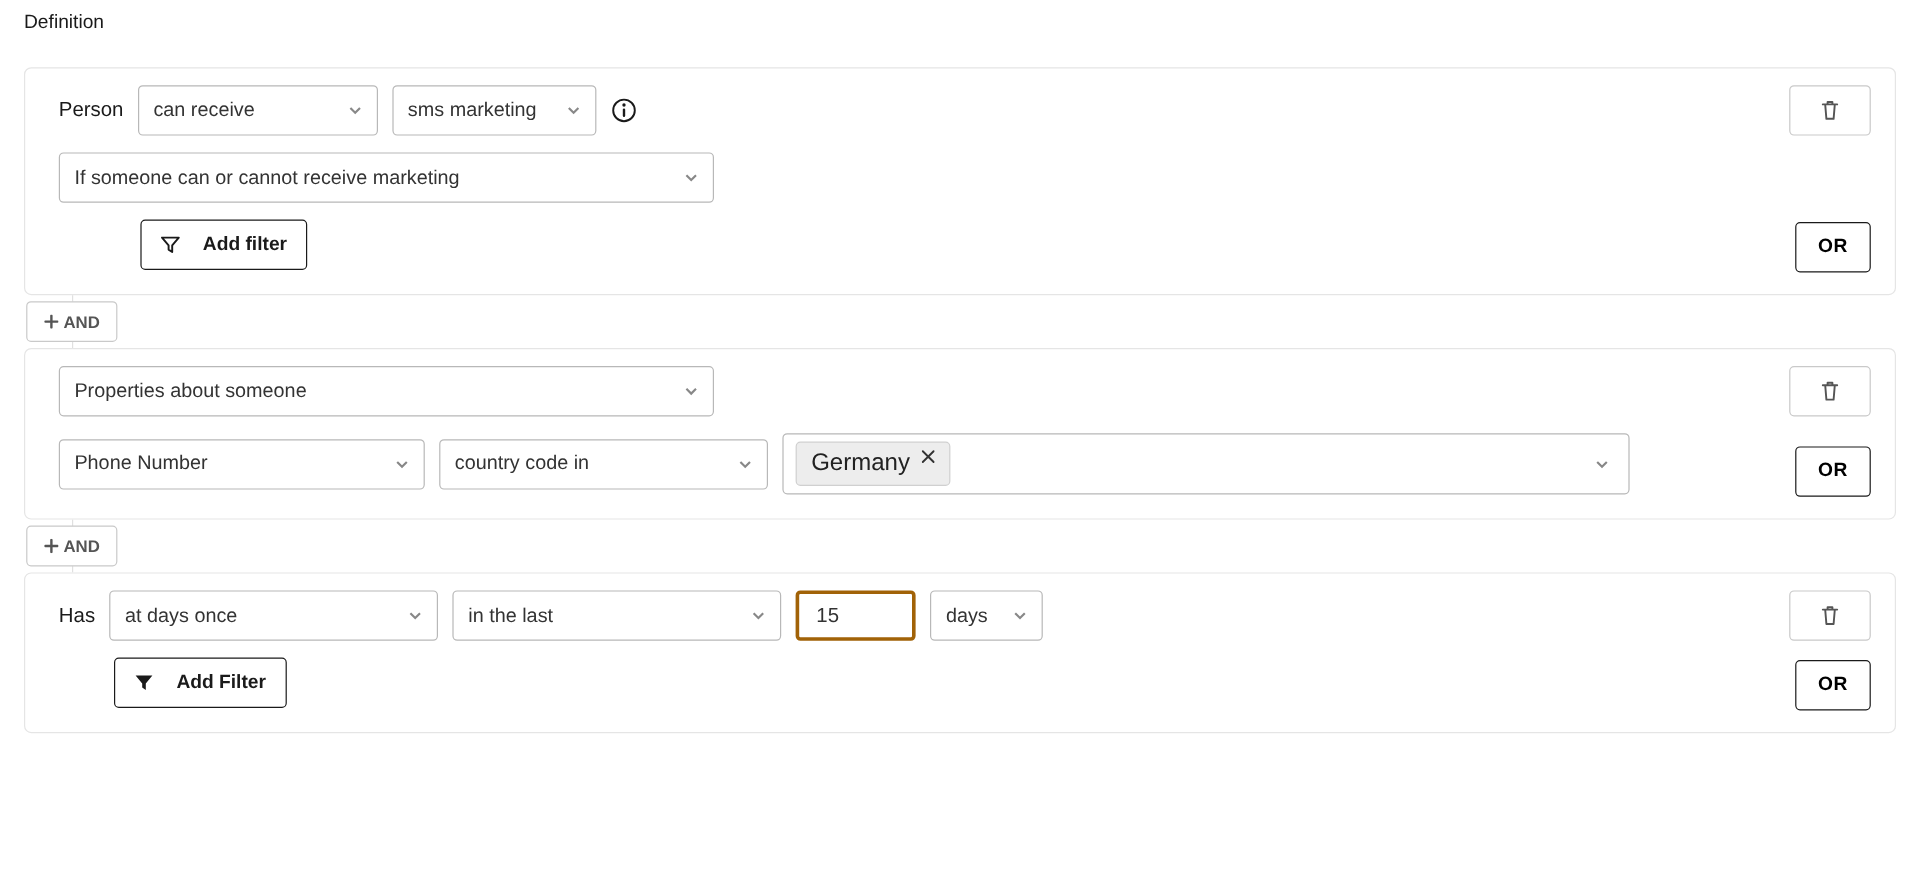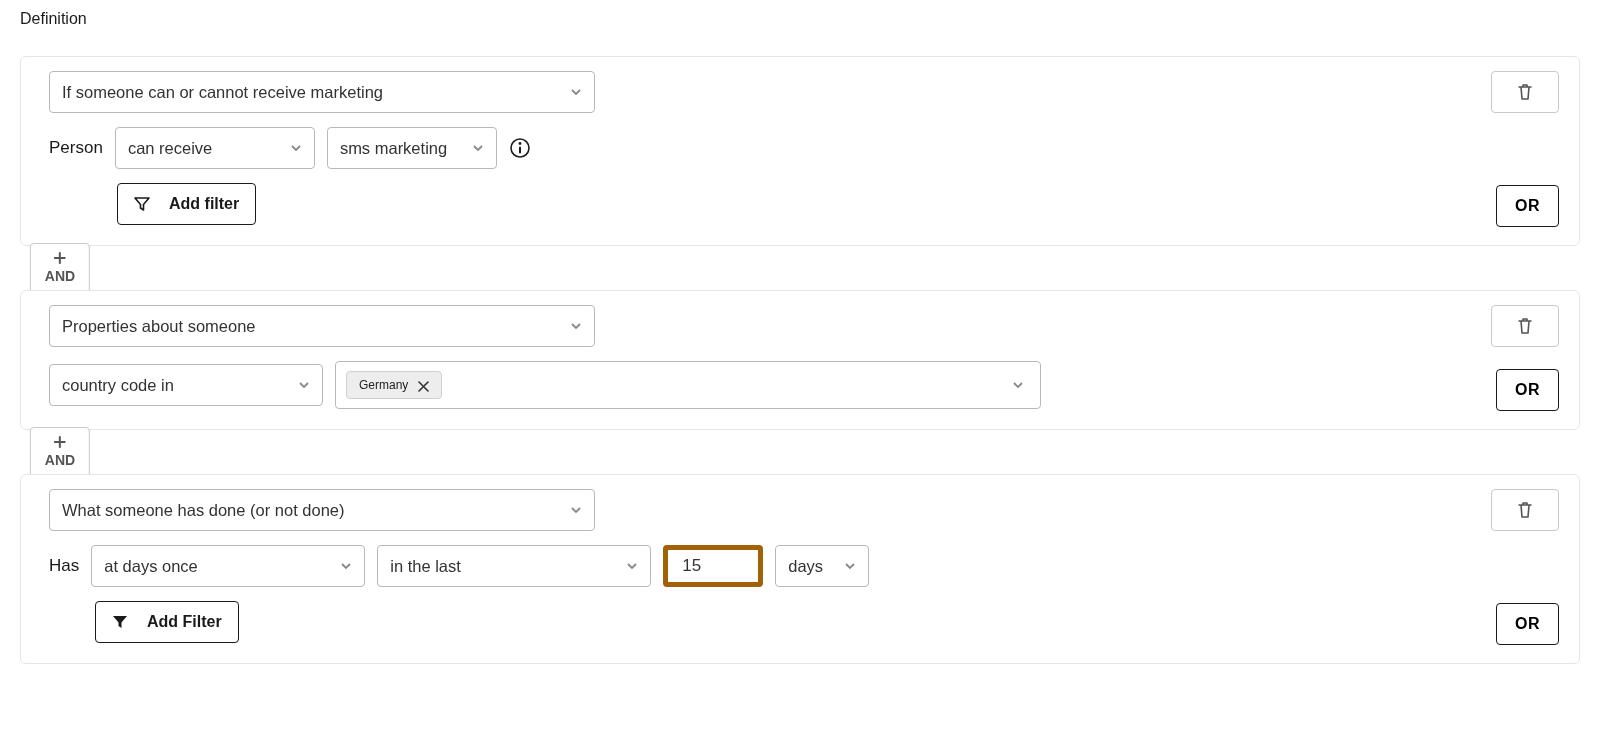--- a/index.html
+++ b/index.html
@@ -44,21 +44,20 @@
     border: 1px solid #c9c9c9;
     background: #fff;
     color: #555;
     font-weight: 700;
     font-size: 14px;
     padding: 8px 14px;
     border-radius: 4px;
     cursor: pointer;
     position: relative;
     z-index: 2;
-    flex-direction: column;
   }
   .row {
     display: flex;
     align-items: center;
     gap: 12px;
     flex-wrap: nowrap;
   }
   .row + .row { margin-top: 14px; }
   .indent { padding-left: 68px; }
   .indent-sm { padding-left: 46px; }
@@ -84,21 +83,21 @@
     min-width: 0;
   }
   .select .caret { margin-left: 18px; flex-shrink: 0; }
   .select-wide { width: 546px; }
   .select-lg  { width: 305px; }
   .select-md  { width: 274px; }
   .select-s1  { width: 200px; }
   .select-s2  { width: 170px; }
   .select-time{ width: 94px; }
   .input-num {
-    border: 5px solid #a16207;
+    border: 3px solid #a16207;
     border-radius: 4px;
     background: #fff;
     padding: 0 14px;
     height: 42px;
     font-size: 17px;
     color: #333;
     width: 100px;
     text-align: left;
   }
   .tag-input {
@@ -109,27 +108,27 @@
     border-radius: 4px;
     background: #fff;
     padding: 6px 10px;
     min-height: 48px;
     width: 706px;
     cursor: text;
     position: relative;
   }
   .tag {
     display: inline-flex;
-    align-items: flex-end;
+    align-items: flex-start;
     gap: 10px;
     background: #ededed;
     border: 1px solid #d0d0d0;
     border-radius: 4px;
     padding: 6px 12px;
-    font-size: 12px;
+    font-size: 20px;
     color: #222;
   }
   .tag .x { cursor: pointer; font-size: 15px; line-height: 1; color:#333; }
   .tag-input .caret-end {
     margin-left: auto;
     padding-right: 6px;
   }
   .btn {
     display: inline-flex;
     align-items: center;
@@ -189,31 +188,20 @@
   }
 </style>
 </head>
 <body>
 
 <h2 class="page-title">Definition</h2>
 
 <div class="card">
 
   <div class="row">
-    <div class="select select-wide">
-      <span>If someone can or cannot receive marketing</span>
-      <span class="caret">
-        <svg class="caret-svg" viewBox="0 0 12 12">
-            <path d="M2 4l4 4 4-4" fill="none" stroke="#888" stroke-width="1.8"></path>
-          </svg>
-      </span>
-    </div>
-  </div>
-
-  <div class="row">
     <span class="label-text">Person</span>
 
     <div class="select select-s1">
       <span>can receive</span>
       <span class="caret">
         <svg class="caret-svg" viewBox="0 0 12 12">
             <path d="M2 4l4 4 4-4" fill="none" stroke="#888" stroke-width="1.8"></path>
           </svg>
       </span>
     </div>
@@ -229,20 +217,31 @@
 
     <span style="cursor:pointer;">
       <svg width="22" height="22" viewBox="0 0 22 22">
         <circle cx="11" cy="11" r="9" fill="none" stroke="#1a1a1a" stroke-width="1.6"></circle>
         <circle cx="11" cy="6.5" r="1.4" fill="#1a1a1a"></circle>
         <rect x="10" y="9.5" width="2" height="7" rx="1" fill="#1a1a1a"></rect>
       </svg>
     </span>
   </div>
 
+  <div class="row">
+    <div class="select select-wide">
+      <span>If someone can or cannot receive marketing</span>
+      <span class="caret">
+        <svg class="caret-svg" viewBox="0 0 12 12">
+            <path d="M2 4l4 4 4-4" fill="none" stroke="#888" stroke-width="1.8"></path>
+          </svg>
+      </span>
+    </div>
+  </div>
+
   <div class="row indent">
     <button class="btn">
       <span>
         <svg width="16" height="16" viewBox="0 0 16 16">
             <path d="M1 2h14l-5.5 6.5V14l-3-2V8.5L1 2z" fill="none" stroke="#1a1a1a" stroke-width="1.6" stroke-linejoin="round"></path>
           </svg>
       </span>
       <span>Add filter</span>
     </button>
   </div>
@@ -281,20 +280,28 @@
       <span>Properties about someone</span>
       <span class="caret">
         <svg class="caret-svg" viewBox="0 0 12 12">
             <path d="M2 4l4 4 4-4" fill="none" stroke="#888" stroke-width="1.8"></path>
           </svg>
       </span>
     </div>
   </div>
 
   <div class="row">
+    <div class="select select-lg">
+      <span>Phone Number</span>
+      <span class="caret">
+        <svg class="caret-svg" viewBox="0 0 12 12">
+            <path d="M2 4l4 4 4-4" fill="none" stroke="#888" stroke-width="1.8"></path>
+          </svg>
+      </span>
+    </div>
 
     <div class="select select-md">
       <span>country code in</span>
       <span class="caret">
         <svg class="caret-svg" viewBox="0 0 12 12">
             <path d="M2 4l4 4 4-4" fill="none" stroke="#888" stroke-width="1.8"></path>
           </svg>
       </span>
     </div>
 
@@ -337,30 +344,20 @@
             <path d="M6 1v10M1 6h10" stroke="#555" stroke-width="2" stroke-linecap="round"></path>
           </svg>
       </span>
       <span>AND</span>
     </button>
   </div>
 </div>
 
 <div class="card">
 
-  <div class="row">
-    <div class="select select-wide">
-      <span>What someone has done (or not done)</span>
-      <span class="caret">
-        <svg class="caret-svg" viewBox="0 0 12 12">
-            <path d="M2 4l4 4 4-4" fill="none" stroke="#888" stroke-width="1.8"></path>
-          </svg>
-      </span>
-    </div>
-  </div>
 
   <div class="row">
     <span class="label-text">Has</span>
 
 
     <div class="select select-md">
       <span>at days once</span>
       <span class="caret">
         <svg class="caret-svg" viewBox="0 0 12 12">
             <path d="M2 4l4 4 4-4" fill="none" stroke="#888" stroke-width="1.8"></path>

